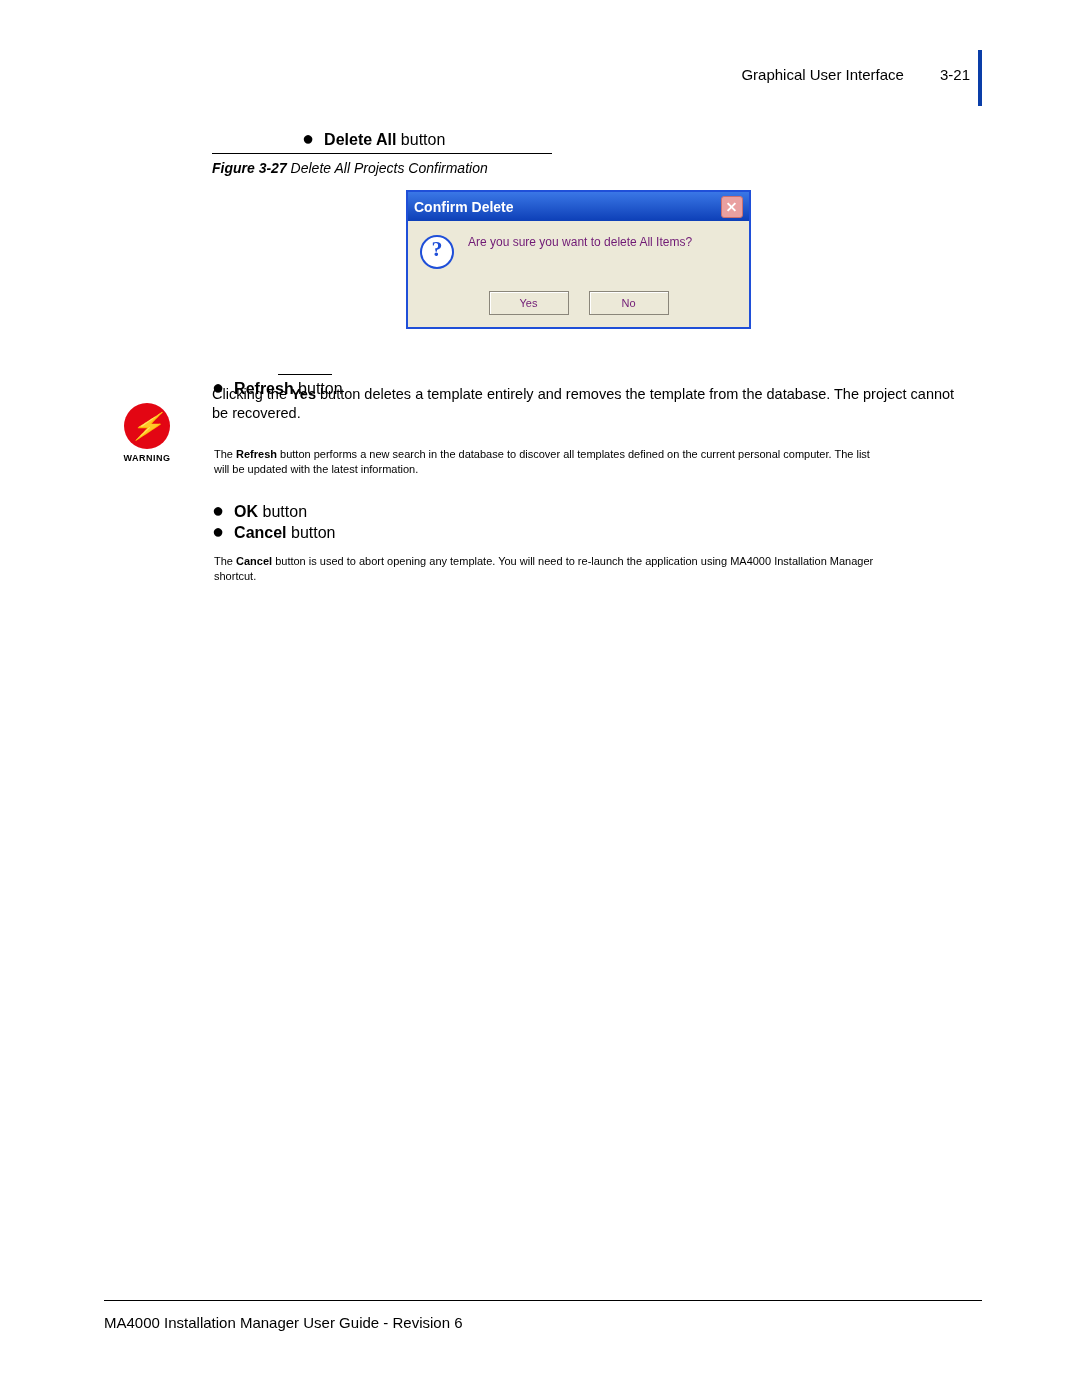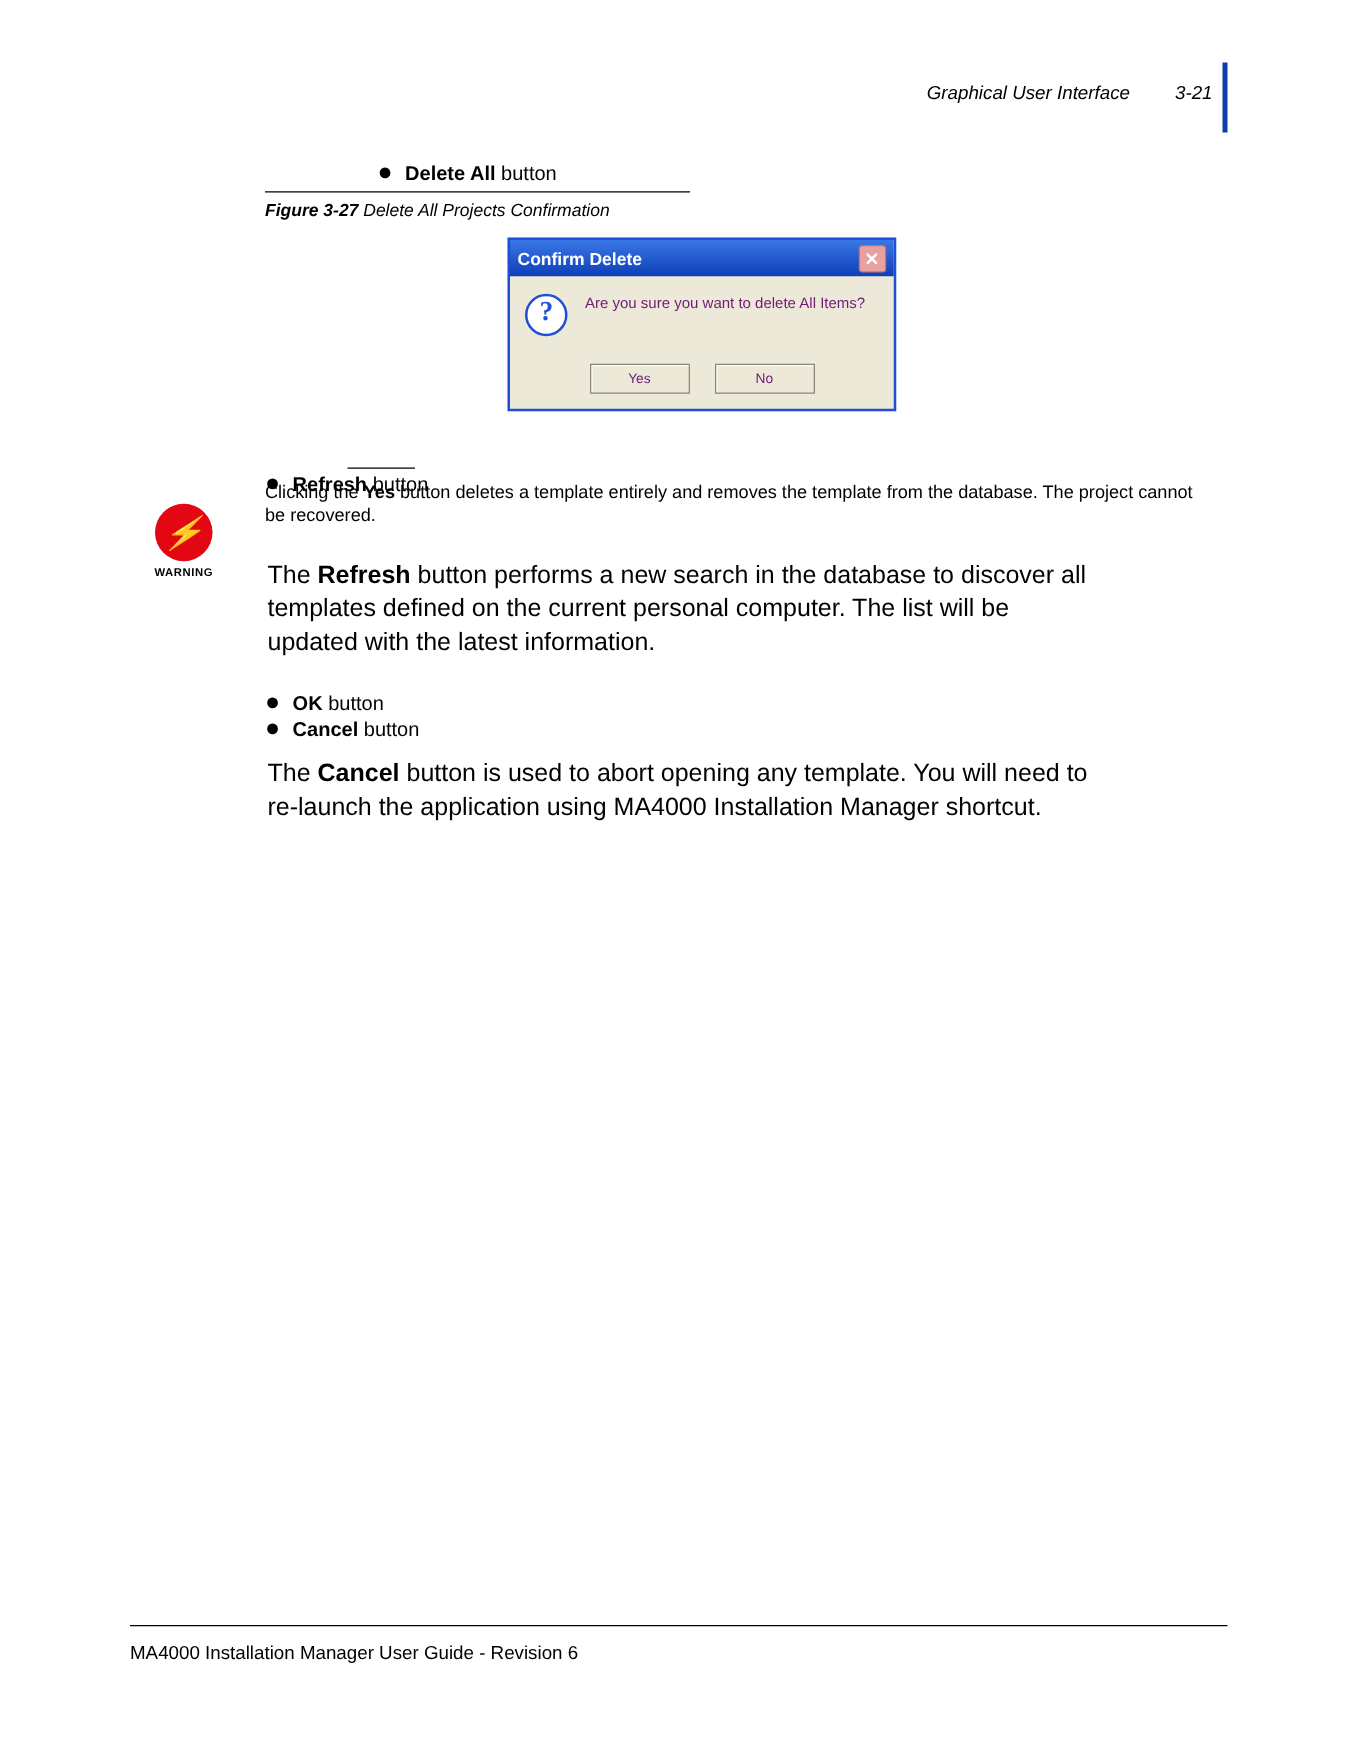--- a/index.html
+++ b/index.html
@@ -11,21 +11,20 @@
     background:#fff;
     position:relative;
   }
   .header {
     position:absolute;
     right:110px;
     top:66px;
     display:flex;
     align-items:flex-end;
     gap:36px;
-    font-style:italic;
     font-size:15px;
   }
   .header-bar {
     position:absolute;
     right:98px;
     top:50px;
     width:4px;
     height:56px;
     background:#0a3ea8;
   }
@@ -40,21 +39,21 @@
   .figref { color:#0a3ea8; }
 
   .fig-caption-wrap { margin-left:108px; margin-top:4px; }
   .fig-rule { height:1px; background:#000; width:340px; }
   .fig-caption { font-style:italic; font-size:14px; padding-top:6px; }
   .fig-caption b { font-style:italic; }
 
   
   .dlg-wrap { margin-left:302px; margin-top:14px; }
   .dlg {
-    width:311px;
+    width:345px;
     border:2px solid #1f4fd8;
     background:#ece9d8;
     box-sizing:border-box;
     font-family: Tahoma, sans-serif;
   }
   .dlg-title {
     background: linear-gradient(#3a77e6,#0d3fb7);
     color:#fff;
     font-weight:bold;
     font-size:14px;
@@ -106,21 +105,21 @@
     display:flex;align-items:center;justify-content:center;
   }
   .bolt{ font-size:26px; color:#000; font-style:italic; font-weight:bold; transform:skewX(-6deg);}
   .warn-label{ font-size:9px; font-weight:bold; letter-spacing:0.5px;}
   .warn-line{ height:1px; background:#000; width:54px; margin:-24px 0 0 66px; }
 
   .maincol{ flex:1; padding-left:10px;}
   .maincol .bullet-row{ margin-left:0; }
 
   .warn-text{ font-size:14.5px; margin-top:10px; margin-bottom:24px; line-height:1.3;}
-  .para{ font-size:20px; line-height:1.35; margin:12px 0 24px 2px; max-width:670px;}
+  .para{ font-size:11px; line-height:1.35; margin:12px 0 24px 2px; max-width:670px;}
 
   .footer{
     position:absolute; left:104px; bottom:66px;
     font-size:15px;
   }
   .footer-rule{
     position:absolute; left:104px; right:98px; bottom:96px;
     height:1px; background:#000;
   }
 </style>

